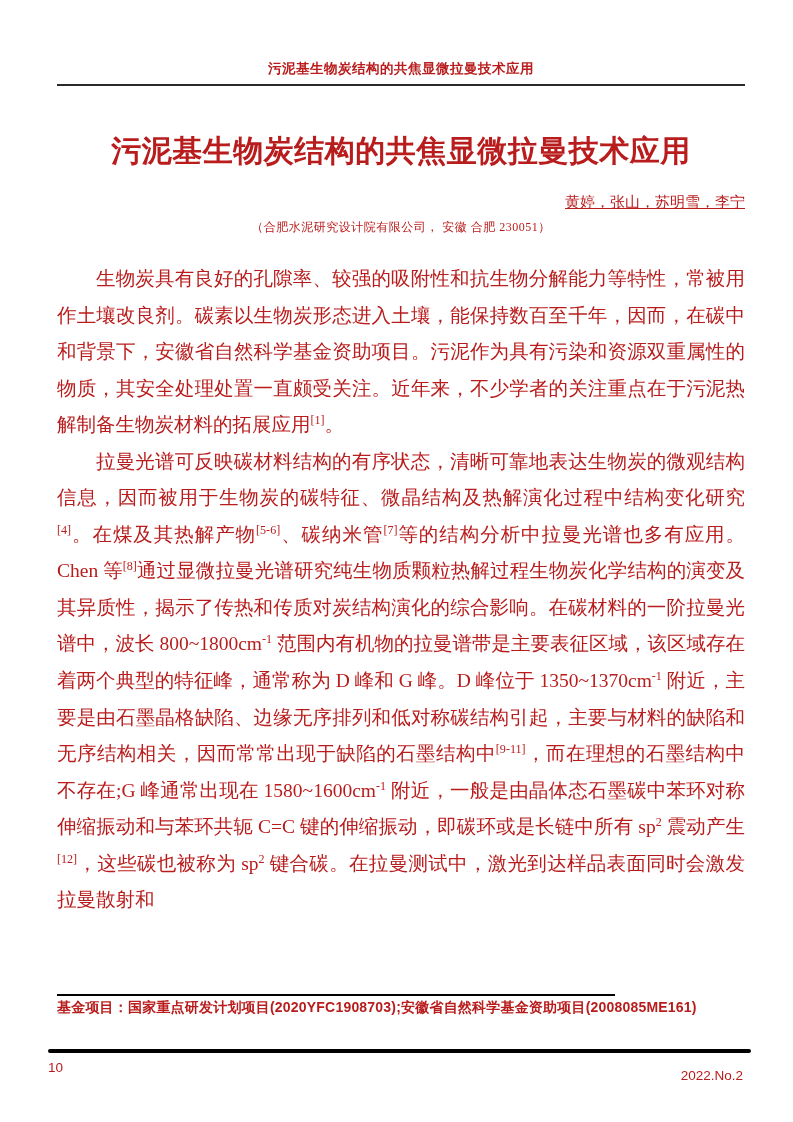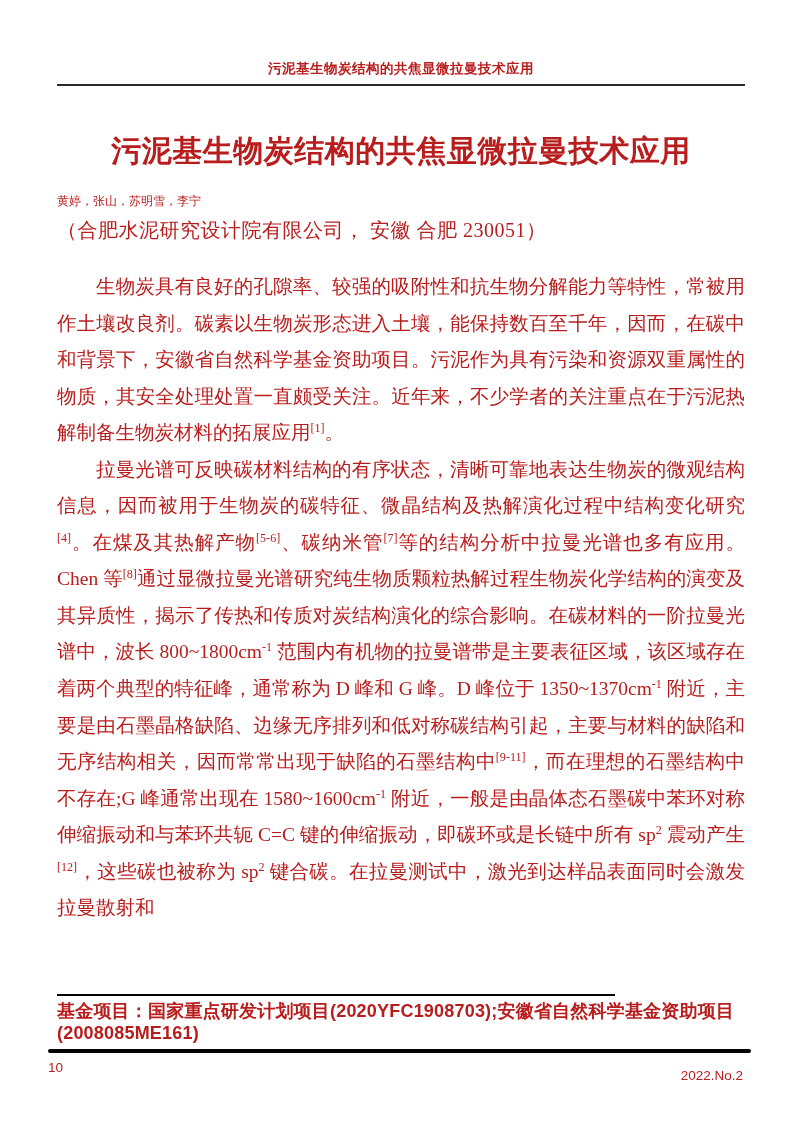--- a/index.html
+++ b/index.html
@@ -30,27 +30,28 @@
   .article-title {
     margin-top:45px;
     text-align:center;
     font-family:"Liberation Sans","DejaVu Sans",sans-serif;
     font-size:30px;
     font-weight:bold;
     letter-spacing:0.5px;
   }
   .authors {
     margin-top:21px;
-    text-align:left;
-    font-size:12px;
+    text-align:right;
+    font-size:15px;
+    text-decoration:underline;
   }
   .affiliation {
     margin-top:7px;
-    text-align:left;
-    font-size:20px;
+    text-align:center;
+    font-size:12px;
     letter-spacing:0.5px;
   }
 
   .article-body {
     margin-top:25px;
     font-size:19.5px;
     line-height:36.55px;
     text-align:justify;
   }
   .article-body p {
@@ -69,21 +70,21 @@
     top:994px;
     width:688px;
   }
   .footnote-rule {
     width:558px;
     border-top:2px solid #000;
   }
   .footnote-text {
     margin-top:3px;
     font-family:"Liberation Sans","DejaVu Sans",sans-serif;
-    font-size:18px;
+    font-size:14px;
     font-weight:bold;
     letter-spacing:0.2px;
   }
 
   .footer {
     position:absolute;
     left:48px;
     right:42px;
     top:1049px;
     font-family:"Liberation Sans","DejaVu Sans",sans-serif;

